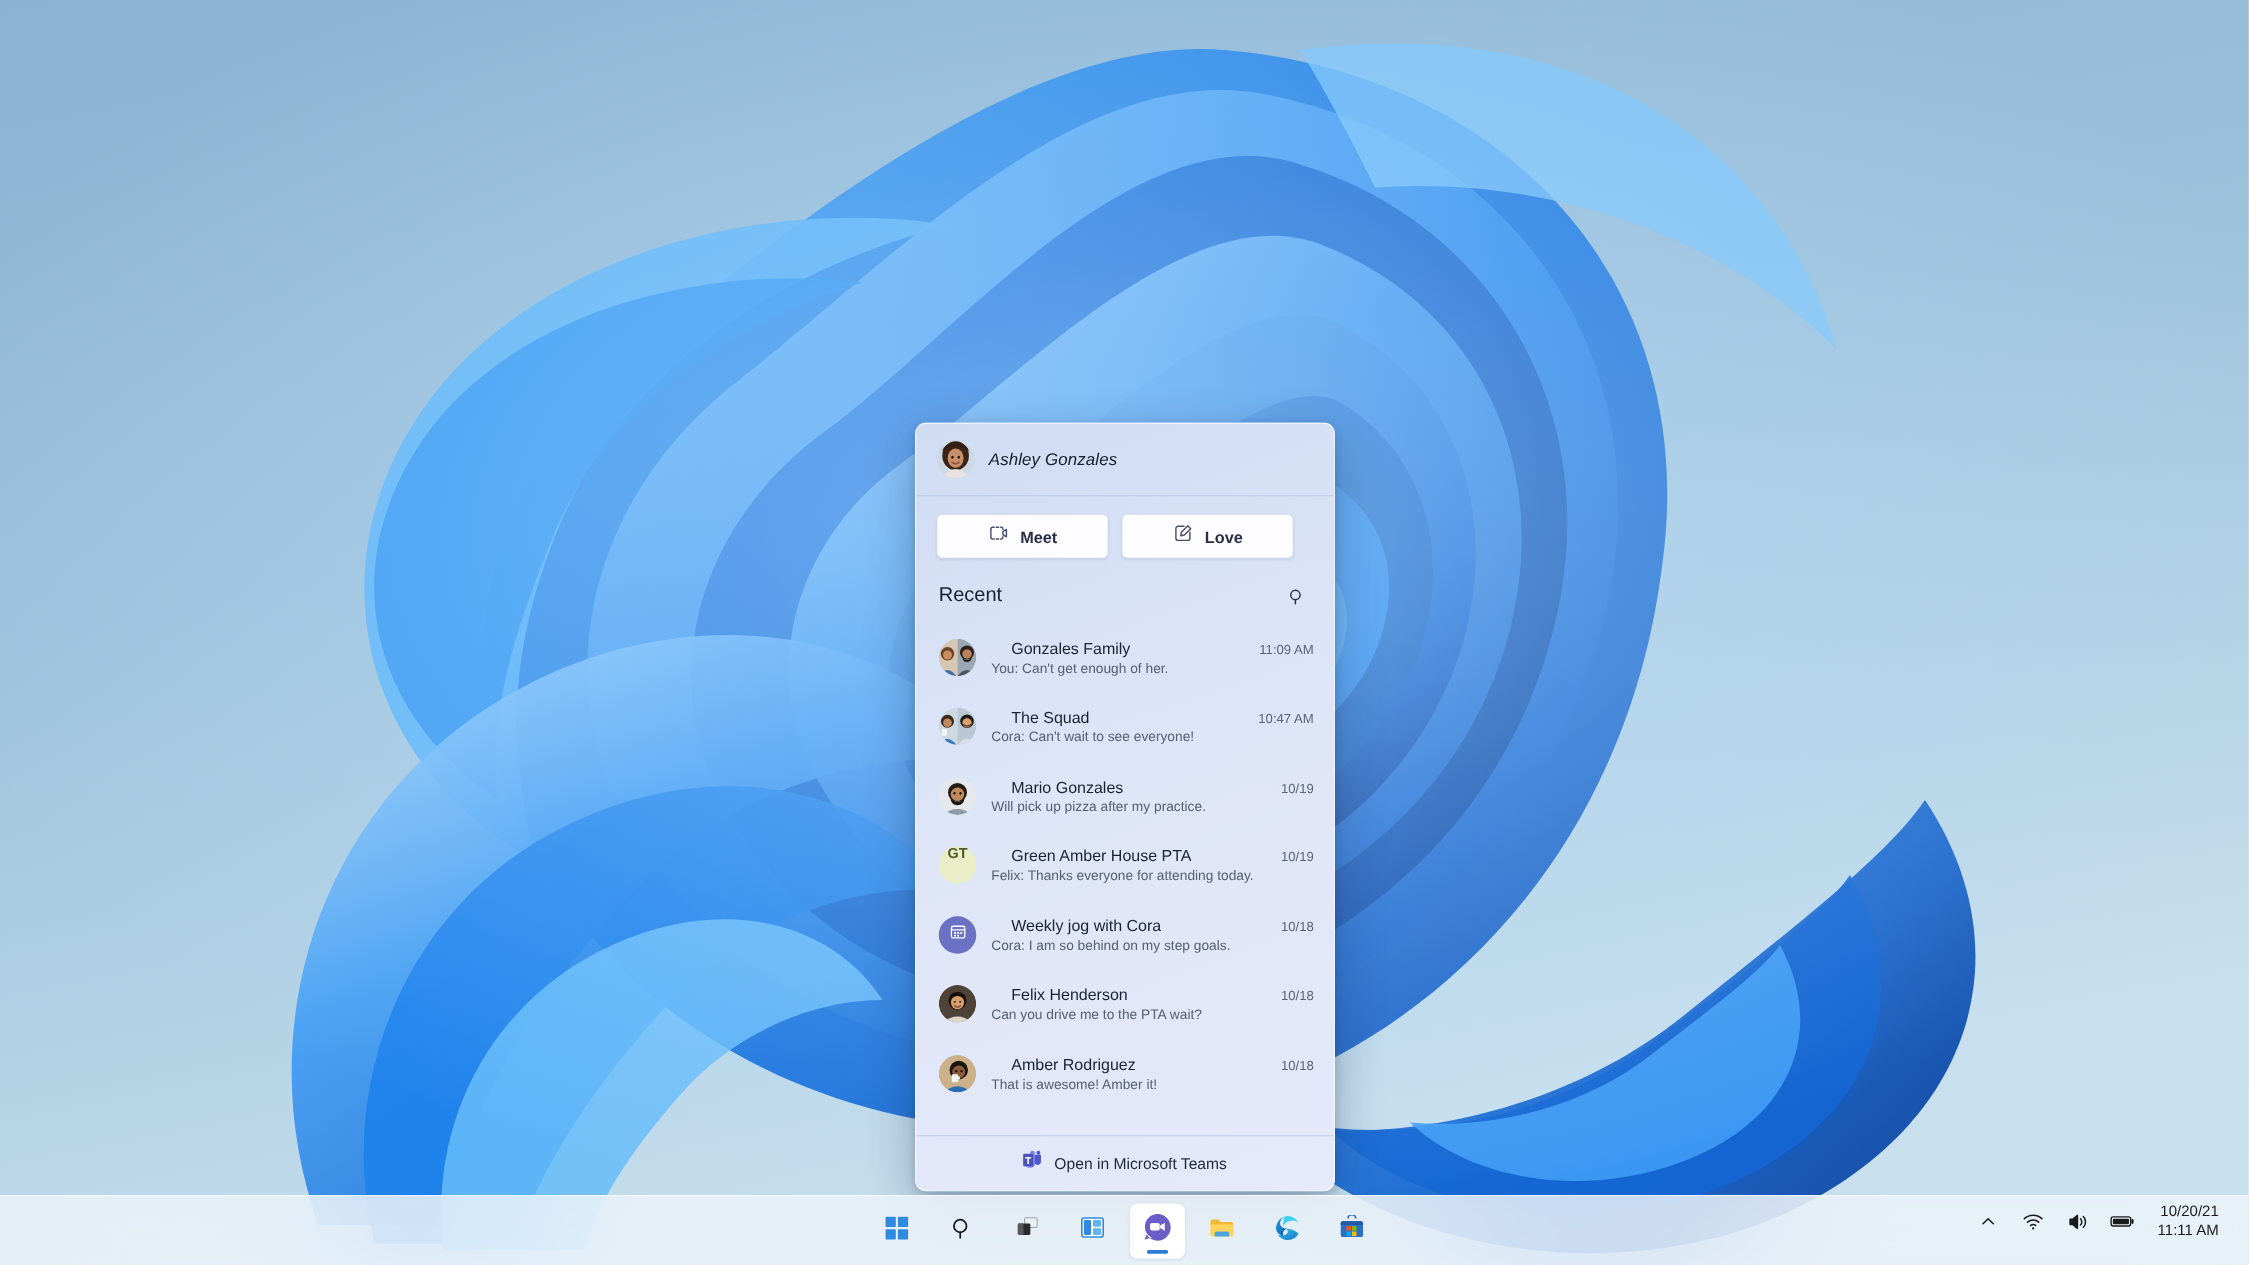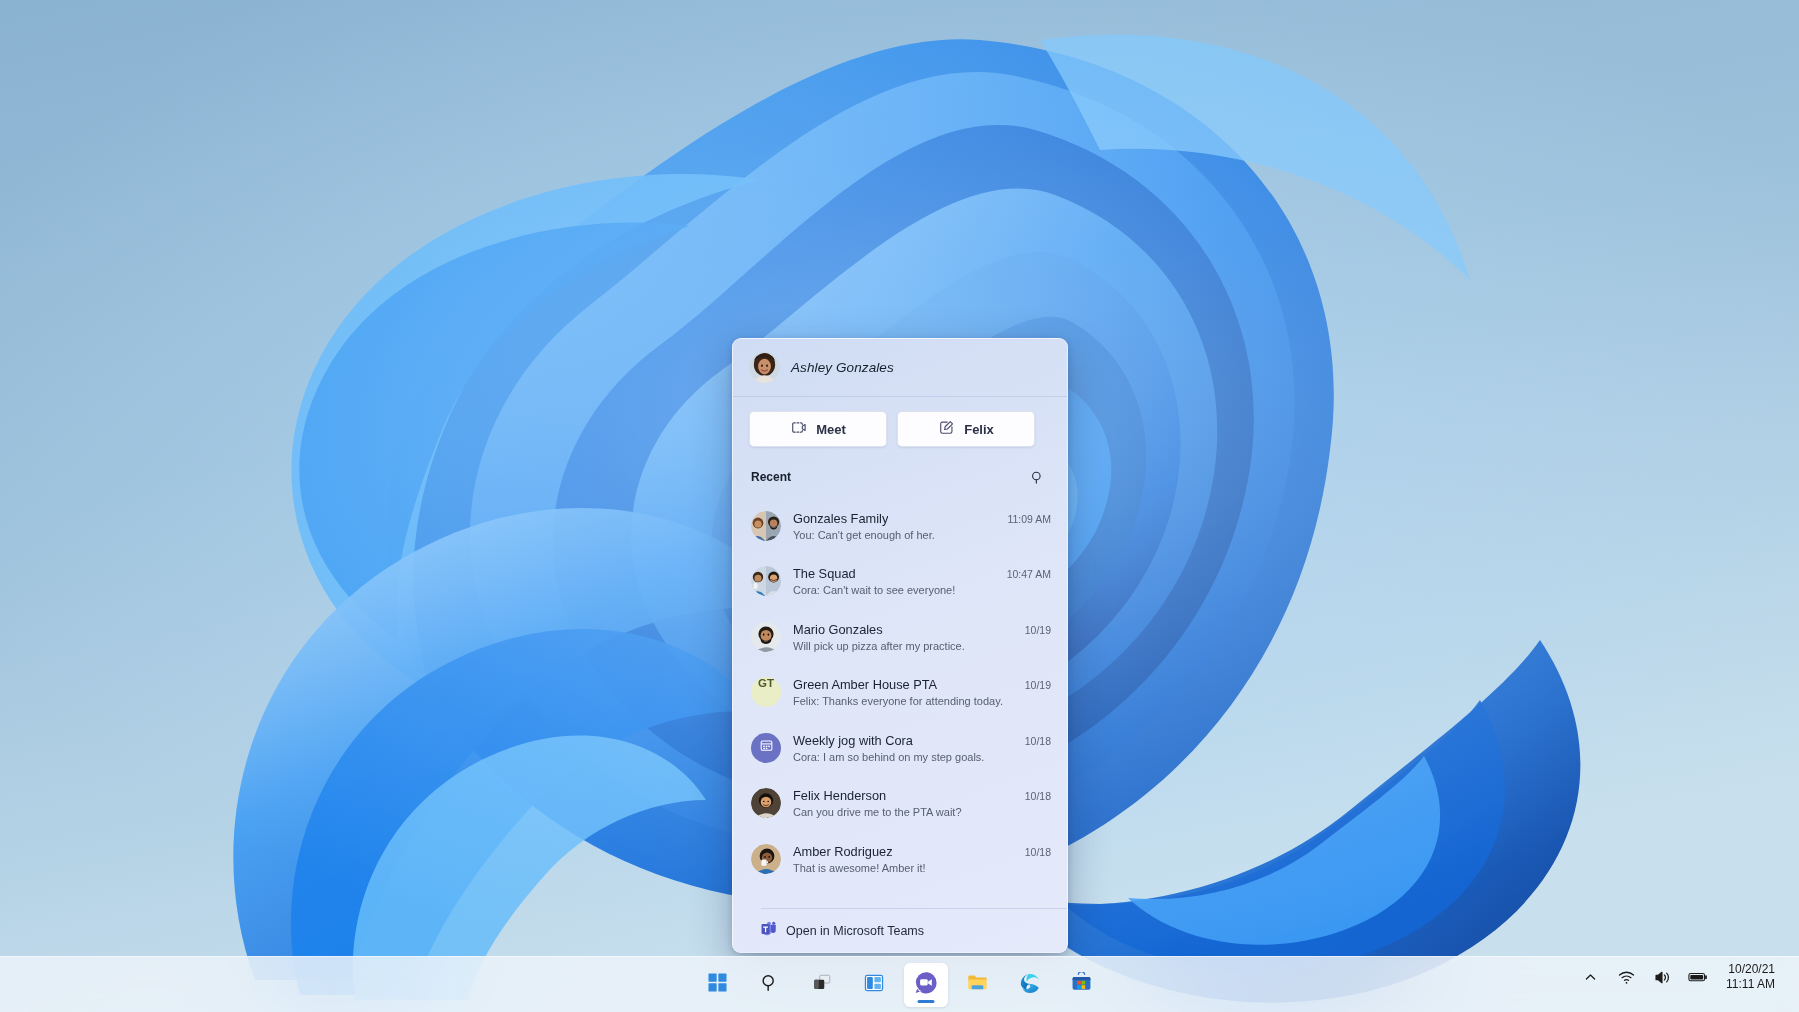--- a/index.html
+++ b/index.html
@@ -94,55 +94,54 @@
     box-shadow:0 1px 2px rgba(20,40,90,.10);
     cursor:default;
   }
   .act-btn .lbl { font-size:13px; color:#2a2f45; font-weight:600; }
 
   
   #recent-bar {
     display:flex; align-items:center; justify-content:space-between;
     padding:5px 18px 9px 18px;
   }
-  #recent-bar .ttl { font-size:12px; font-weight:700; color:#17202c; }
+  #recent-bar .ttl { font-size:16px; font-weight:400; color:#17202c; }
   #search-btn { width:24px; height:24px; display:flex; align-items:center; justify-content:center; cursor:default; }
 
   
   #chat-list { flex:1 1 auto; overflow:hidden; padding:0 0 2px 0; }
   .chat-item {
     display:flex; align-items:center; gap:12px;
     padding:8px 16px 8px 18px;
     height:55.5px; cursor:default;
   }
   .ci-body { flex:1 1 auto; min-width:0; display:flex; flex-direction:column; gap:3px; }
   .ci-top { display:flex; align-items:baseline; justify-content:space-between; gap:8px; }
-  .ci-title { font-size:12.8px; color:#1a2330; font-weight:400; white-space:nowrap; overflow:hidden; text-overflow:ellipsis; }
+  .ci-title { font-size:12.8px; color:#1a2330; font-weight:400; white-space:nowrap; overflow:hidden; text-overflow:ellipsis;margin-left:16px; }
   .ci-time { font-size:10.5px; color:#5b6473; flex:0 0 auto; }
   .ci-prev { font-size:11px; color:#555f6e; white-space:nowrap; overflow:hidden; text-overflow:ellipsis; }
 
   .initials {
     width:30px; height:30px; border-radius:50%;
     display:flex; align-items:flex-start; justify-content:center;
     font-size:11.5px; font-weight:600; color:#4f5a2a;
     background:#e9eec6; flex:0 0 auto;
   }
   .icon-av {
     width:30px; height:30px; border-radius:50%;
     display:flex; align-items:center; justify-content:center;
     background:#6b72c4; flex:0 0 auto;
   }
 
   
   #flyout-footer {
     flex:0 0 44px; height:44px;
     border-top:1px solid rgba(140,160,200,.30);
-    display:flex; align-items:center; justify-content:flex-start; gap:9px;
+    display:flex; align-items:center; justify-content:center; gap:9px;
     cursor:default;
-    margin-left:28px;
   }
   #flyout-footer .lbl { font-size:12.5px; color:#1f2937; }
 </style>
 </head>
 <body>
 
 <div id="desktop">
 
   <svg class="wall-svg" viewBox="0 0 1799 1012" preserveAspectRatio="xMidYMid slice">
     <defs>
@@ -254,21 +253,21 @@
         </span>
         <span class="lbl">Meet</span>
       </div>
       <div class="act-btn">
         <span>
           <svg width="17" height="17" viewBox="0 0 20 20" fill="none" stroke="#4b4f6b" stroke-width="1.35" stroke-linecap="round" stroke-linejoin="round">
             <path d="M16.4 9.2 v5.6 a2 2 0 0 1 -2 2 H5.2 a2 2 0 0 1 -2 -2 V5.6 a2 2 0 0 1 2 -2 h5.6"></path>
             <path d="M14.4 3.1 l2.7 2.7 l-6.0 6.0 l-3.3 0.6 l0.6 -3.3 z"></path>
           </svg>
         </span>
-        <span class="lbl">Felix</span>
+        <span class="lbl">Love</span>
       </div>
     </div>
 
     <div id="recent-bar">
       <span class="ttl">Recent</span>
       <span id="search-btn">
         <svg width="15" height="15" viewBox="0 0 18 18" fill="none" stroke="#22303f" stroke-width="1.35" stroke-linecap="round">
           <circle cx="7.6" cy="7.2" r="4.5"></circle>
           <path d="M7.6 11.7 v4.0"></path>
         </svg>

